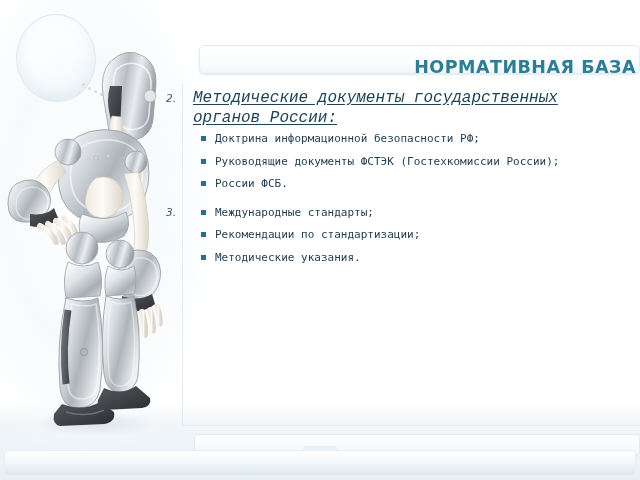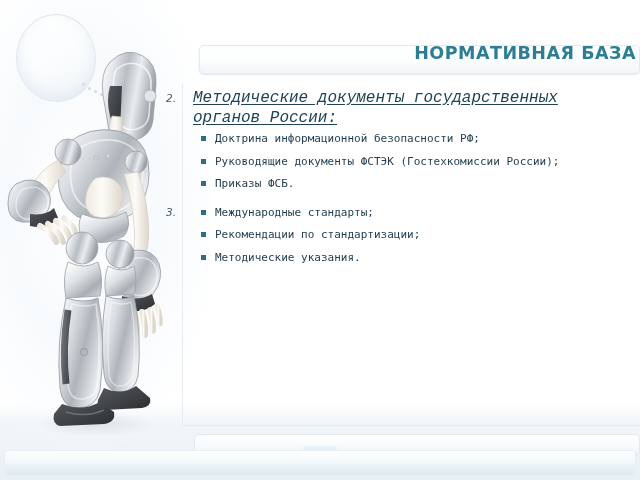--- a/index.html
+++ b/index.html
@@ -62,21 +62,21 @@
     left: 199px; top: 45px;
     width: 441px; height: 29px;
     background: linear-gradient(180deg, #ffffff 0%, #fbfdfe 55%, #f1f6f9 100%);
     border: 1px solid #e3ebf1;
     border-radius: 5px;
     box-shadow: 0 1px 2px rgba(190,207,219,0.45);
     box-sizing: border-box;
   }
   .title-text {
     position: absolute;
-    left: 199px; top: 39px;
+    left: 199px; top: 53px;
     width: 437px; height: 29px;
     line-height: 29px;
     text-align: right;
     font-family: "DejaVu Sans", sans-serif;
     font-weight: bold;
     font-size: 17.5px;
     letter-spacing: 0.5px;
     color: #2d7e94;
     white-space: nowrap;
     overflow: hidden;
@@ -314,21 +314,21 @@
   <div class="content-panel"></div>
 
   <div class="content">
 
     <div class="block">
       <div class="num">2.</div>
       <div class="heading">Методические документы государственных органов России:</div>
       <ul class="items">
         <li>Доктрина информационной безопасности РФ;</li>
         <li>Руководящие документы ФСТЭК (Гостехкомиссии России);</li>
-        <li>Приказы ФСБ.</li>
+        <li>России ФСБ.</li>
       </ul>
     </div>
 
     <div class="gap-1"></div>
 
     <div class="block">
       <div class="num">3.</div>
       <ul class="items">
         <li>Международные стандарты;</li>
         <li>Рекомендации по стандартизации;</li>

